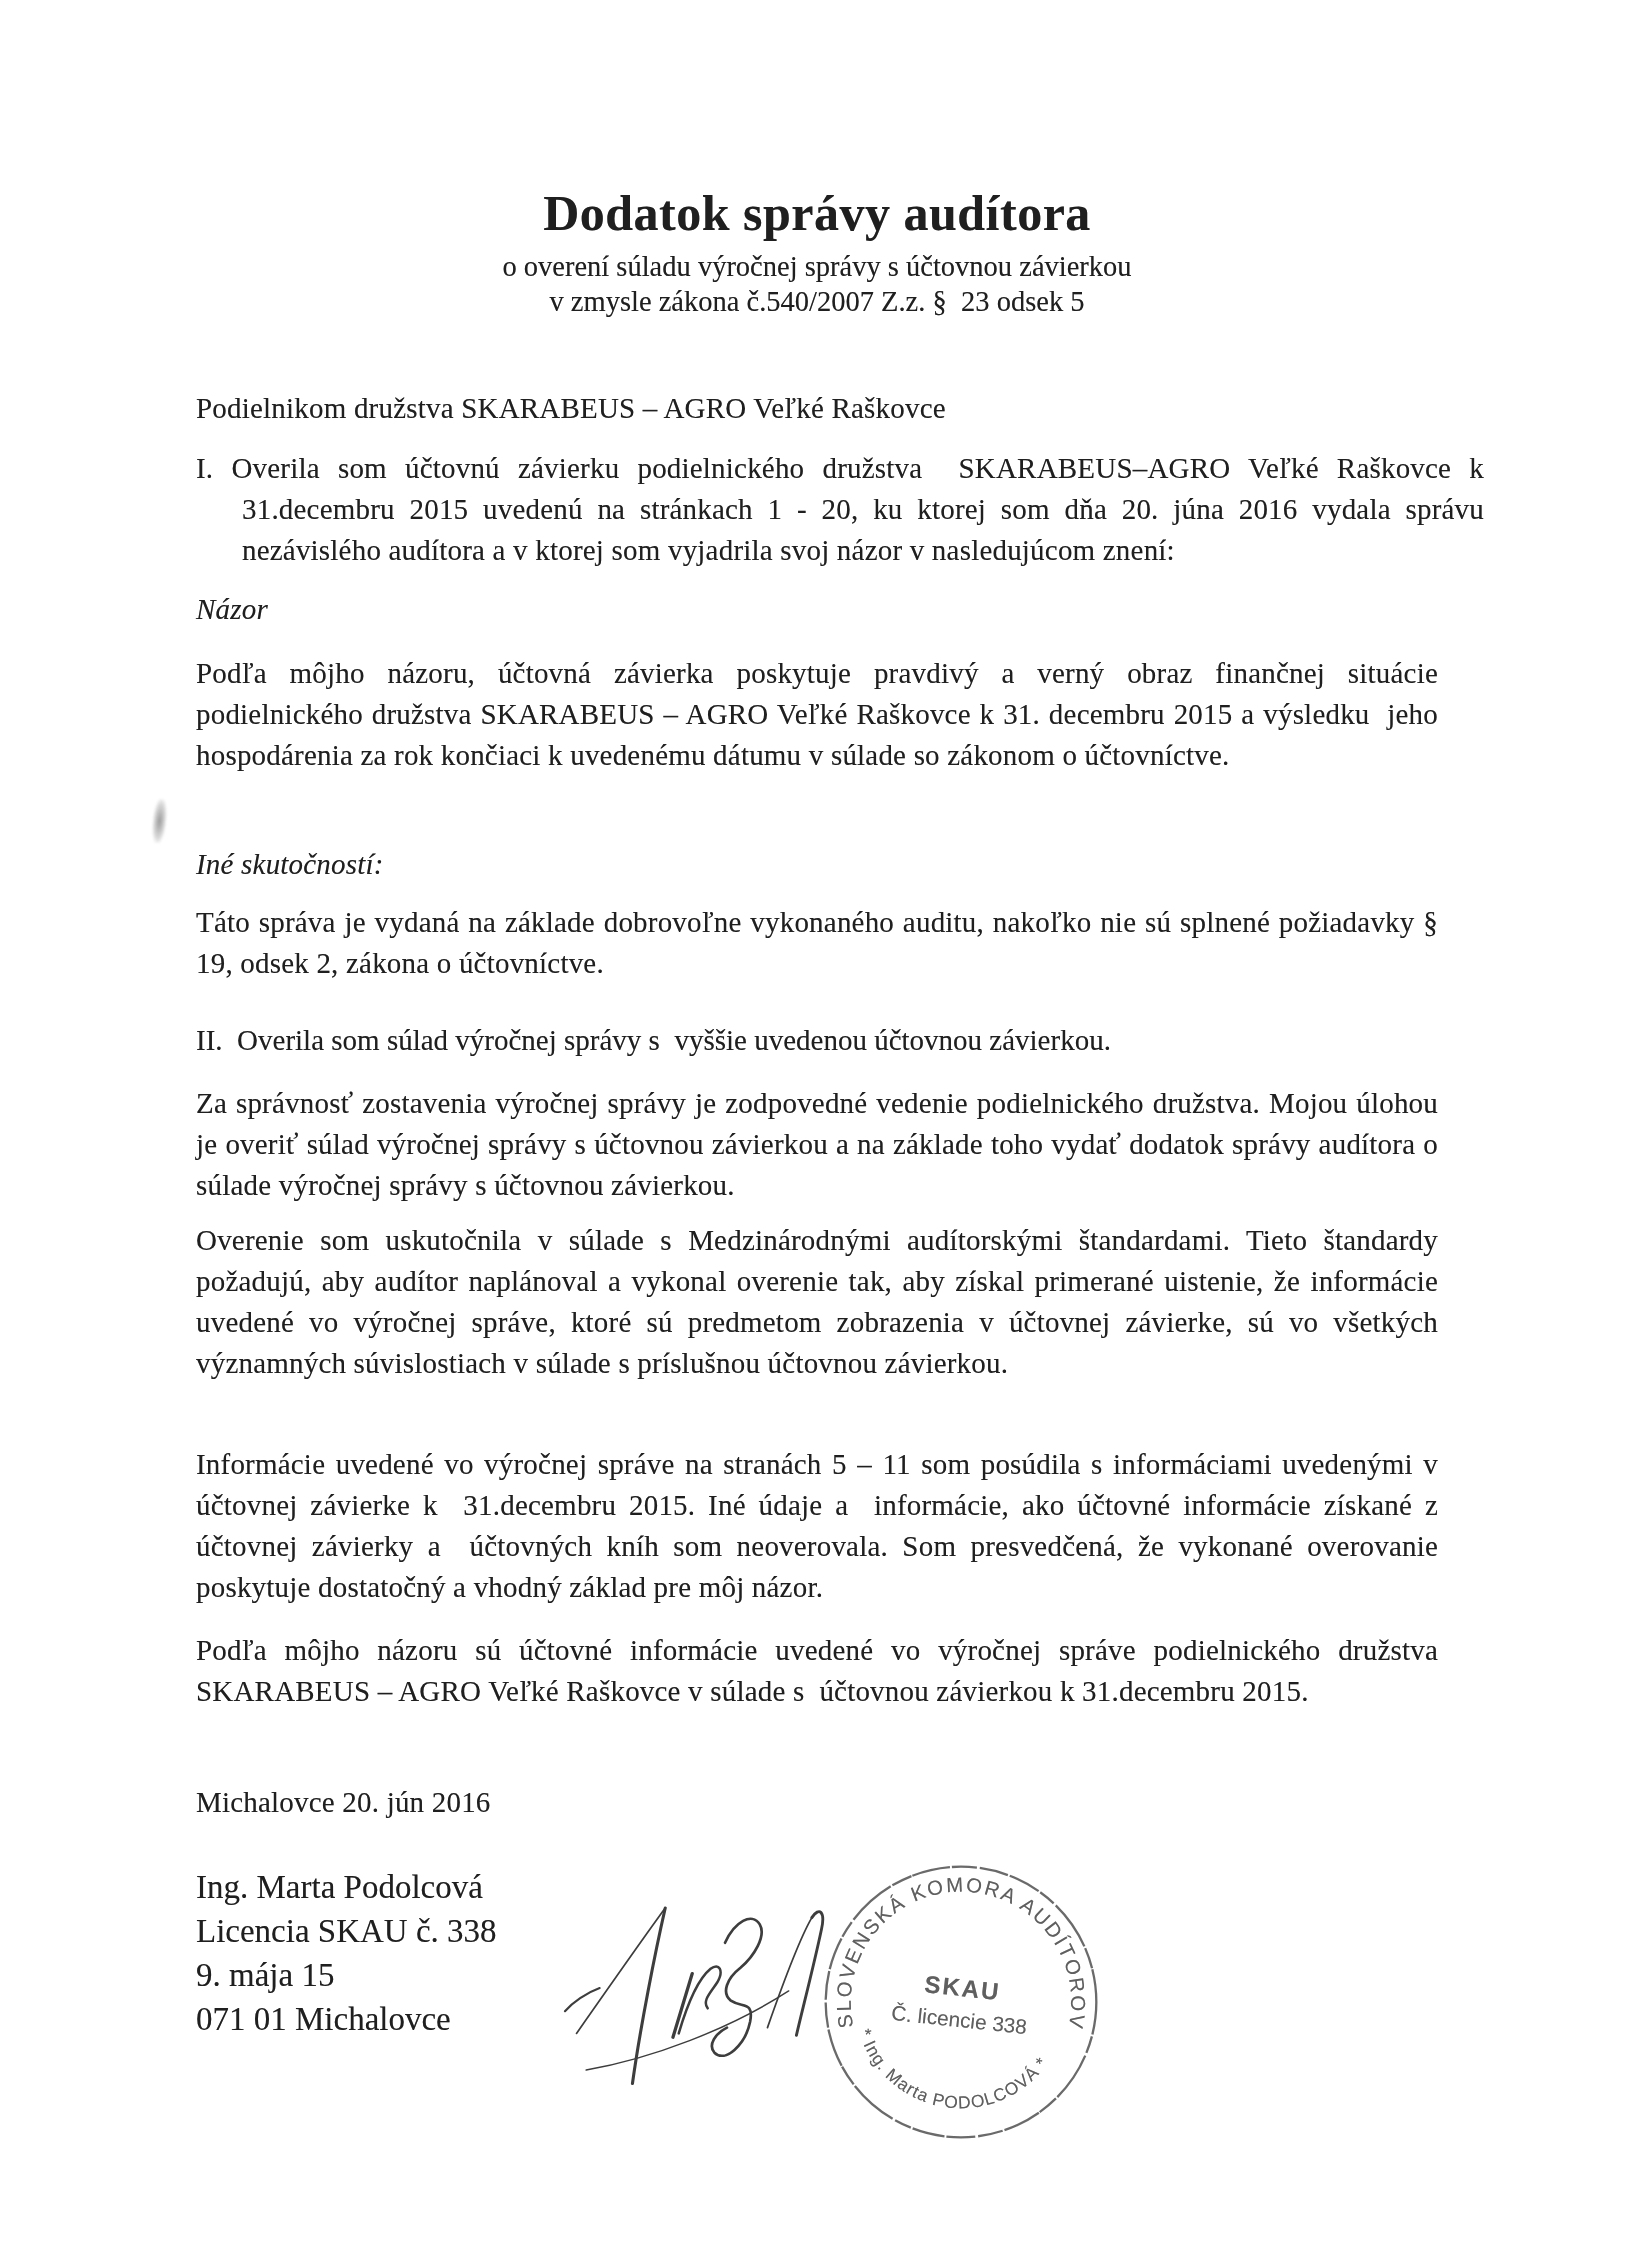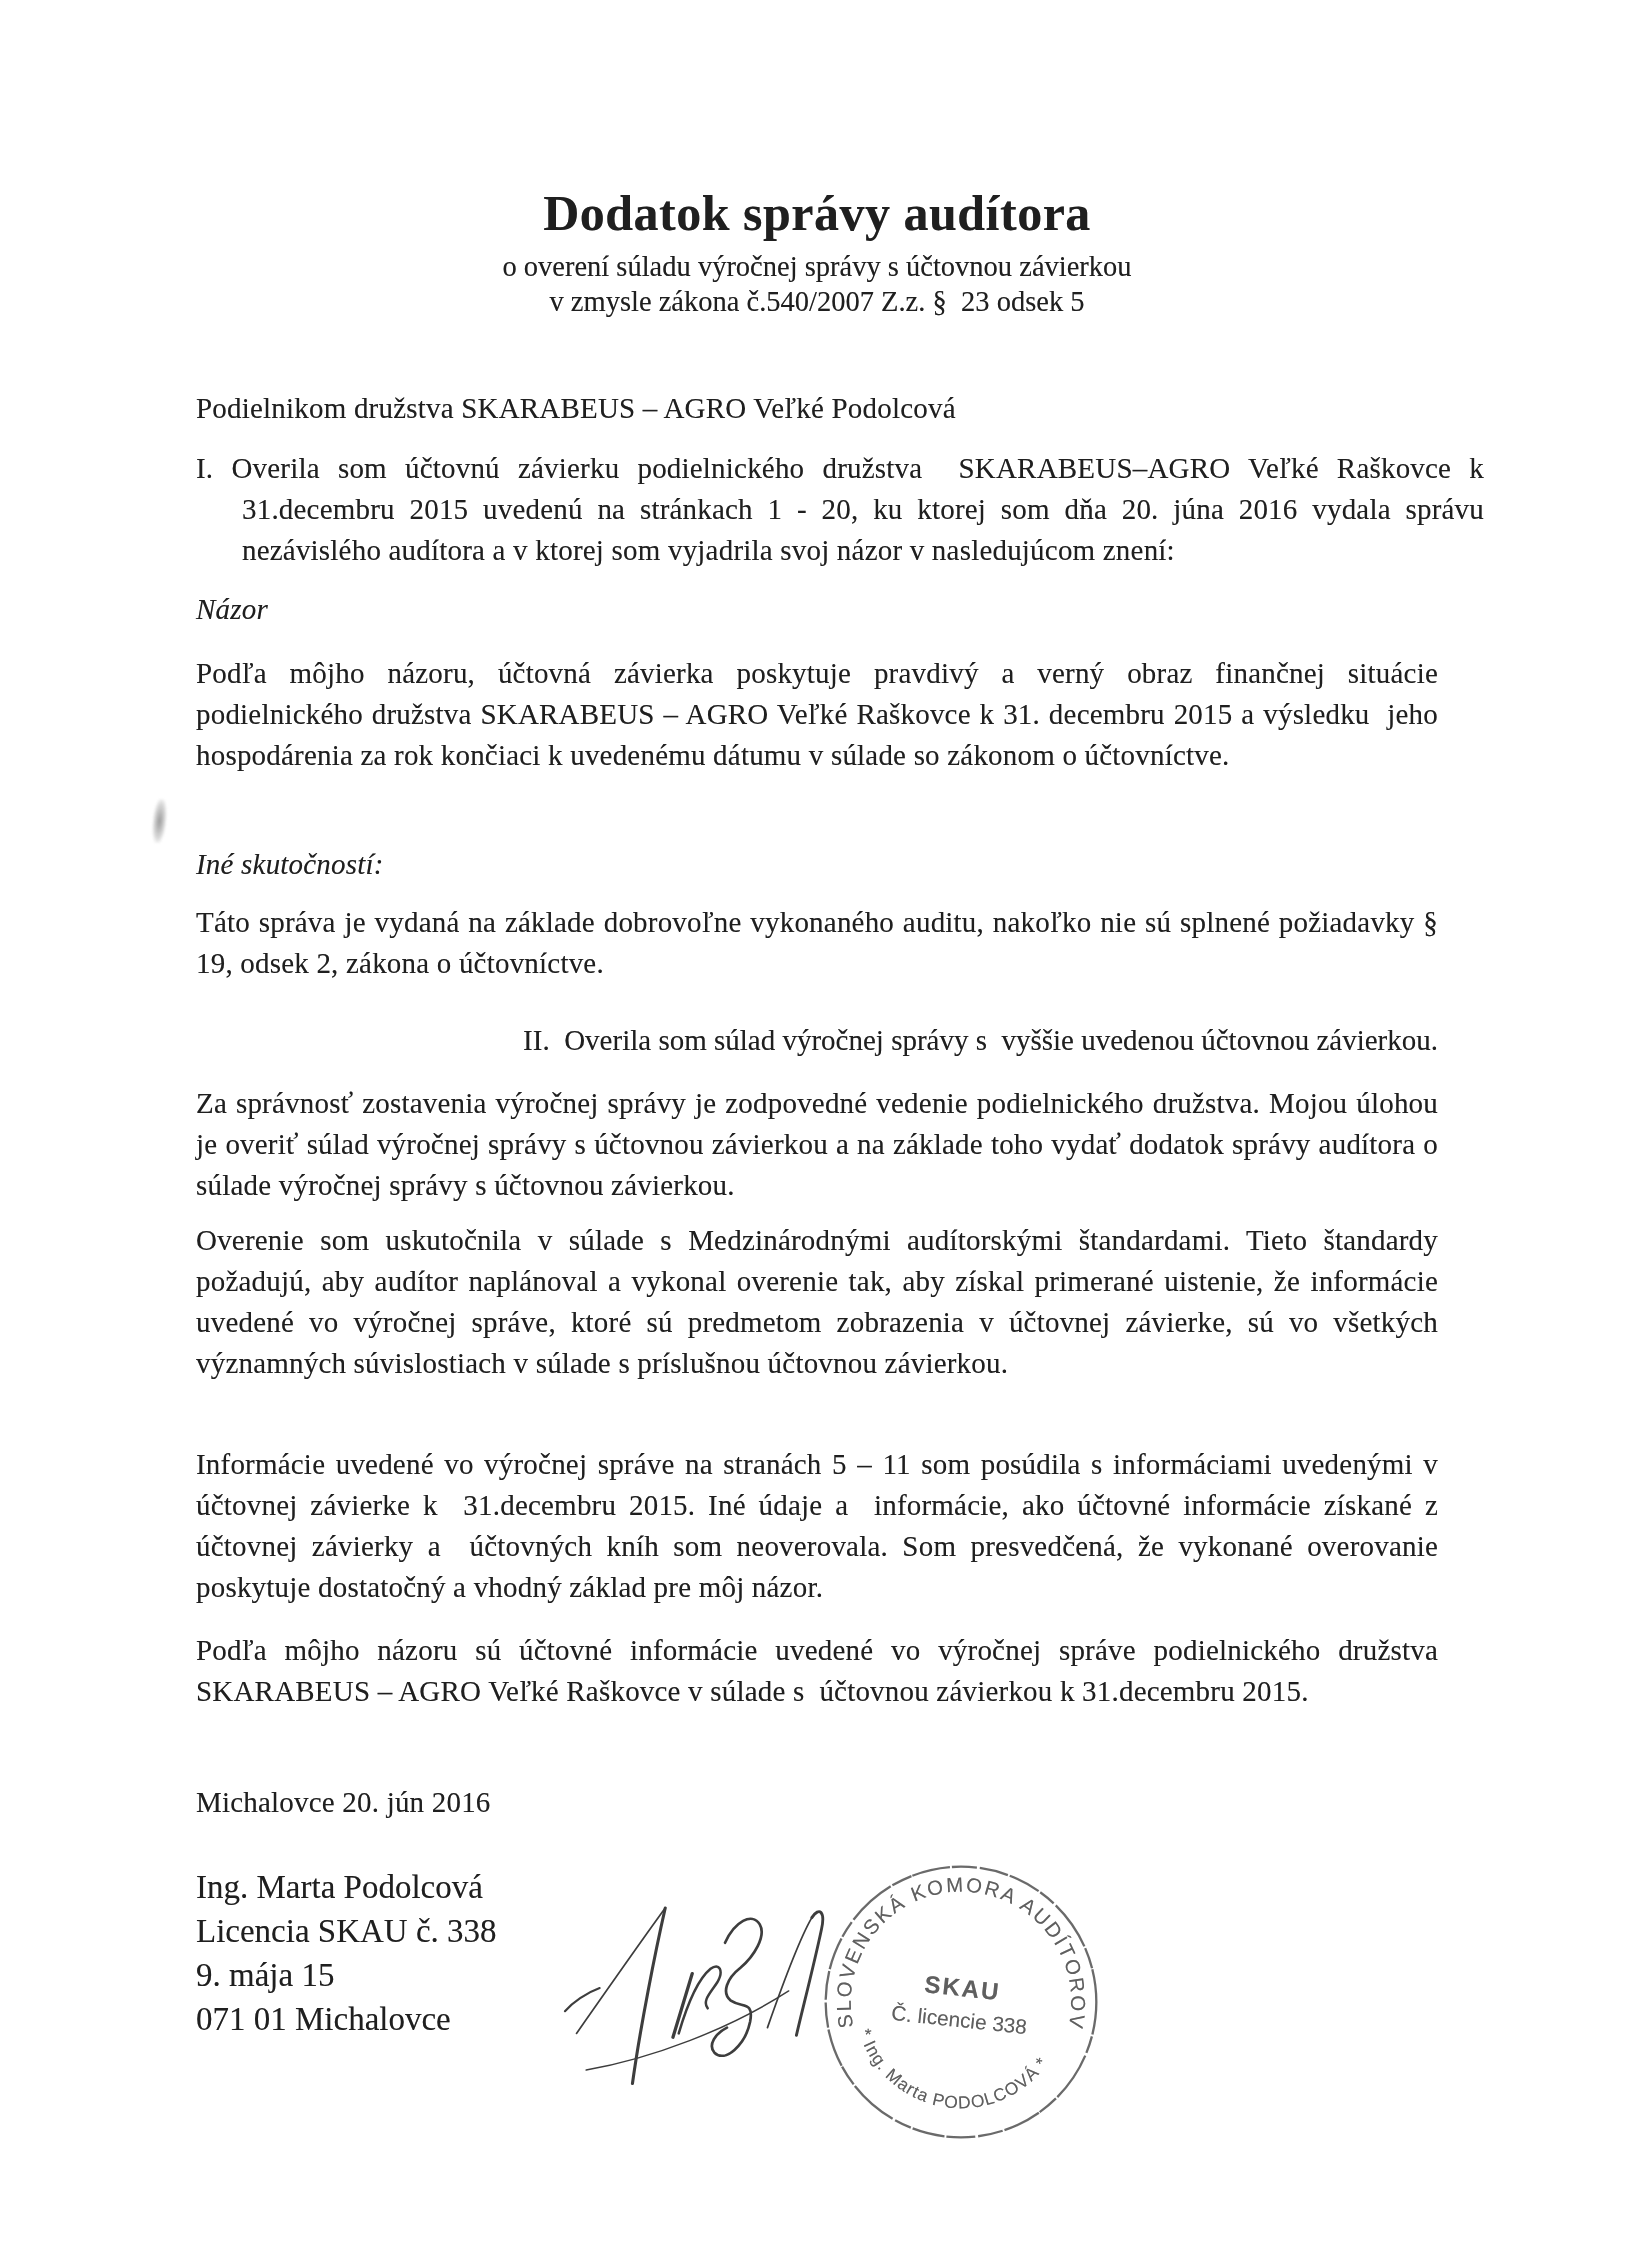--- a/index.html
+++ b/index.html
@@ -15,42 +15,42 @@
   .blk{position:absolute;left:196px;width:1242px;}
   .center{text-align:center;}
   .title{font-size:50px;font-weight:bold;line-height:48px;letter-spacing:0.5px;}
   .subtitle{font-size:28.5px;line-height:35px;}
   .body-text{font-size:29px;line-height:41px;text-align:justify;letter-spacing:0.2px;}
   .single{text-align:left;}
   .hang{padding-left:46px;text-indent:-46px;}
   .hang .numeral{font-weight:normal;}
   b,.bold{font-weight:normal;}
   .italic{font-style:italic;}
-  .sec2-head{font-size:29px;line-height:41px;text-align:right;}
+  .sec2-head{font-size:29px;line-height:41px;}
   .signer-line{font-size:33px;line-height:44px;text-align:left;}
   .smudge{
     position:absolute;left:153px;top:799px;width:12.6px;height:44px;
     background:radial-gradient(ellipse at 50% 50%, rgba(70,70,70,.55), rgba(130,130,130,.28) 58%, transparent 78%);
     filter:blur(1px);transform:rotate(6deg);
   }
   .signature-svg{position:absolute;left:536px;top:1881px;width:299px;height:217px;}
   .stamp-svg{position:absolute;left:816px;top:1857px;width:290px;height:290px;}
 </style>
 </head>
 <body>
 
 <div class="page">
 
   <div class="blk center title" style="top:189px;">Dodatok správy audítora</div>
 
   <div class="blk center subtitle" style="top:249px;">o overení súladu výročnej správy s účtovnou závierkou</div>
 
   <div class="blk center subtitle" style="top:284px;">v zmysle zákona č.540/2007 Z.z. §&nbsp; 23 odsek 5</div>
 
-  <div class="blk body-text single" style="top:388px;">Podielnikom družstva SKARABEUS – AGRO Veľké Podolcová</div>
+  <div class="blk body-text single" style="top:388px;">Podielnikom družstva SKARABEUS – AGRO Veľké Raškovce</div>
 
   <div class="blk body-text hang" style="top:448px;">
     <span class="numeral">I.</span><span> </span><b>Overila som účtovnú závierku podielnického družstva &nbsp;SKARABEUS–AGRO Veľké Raškovce</b><span> k 31.decembru 2015 uvedenú na stránkach 1 - 20, ku ktorej som dňa 20. júna 2016 vydala správu nezávislého audítora a v ktorej som vyjadrila svoj názor v nasledujúcom znení:</span>
   </div>
 
   <div class="blk body-text single italic" style="top:589px;">Názor</div>
 
   <div class="blk body-text" style="top:635px;margin-top:18px;">
     <span>Podľa môjho názoru, účtovná závierka poskytuje </span><b>pravdivý a verný obraz finančnej situácie</b><span> podielnického družstva SKARABEUS – AGRO Veľké Raškovce k 31. decembru 2015 a </span><b>výsledku&nbsp; jeho hospodárenia</b><span> za rok končiaci k uvedenému dátumu v súlade so zákonom o účtovníctve.</span>
   </div>

